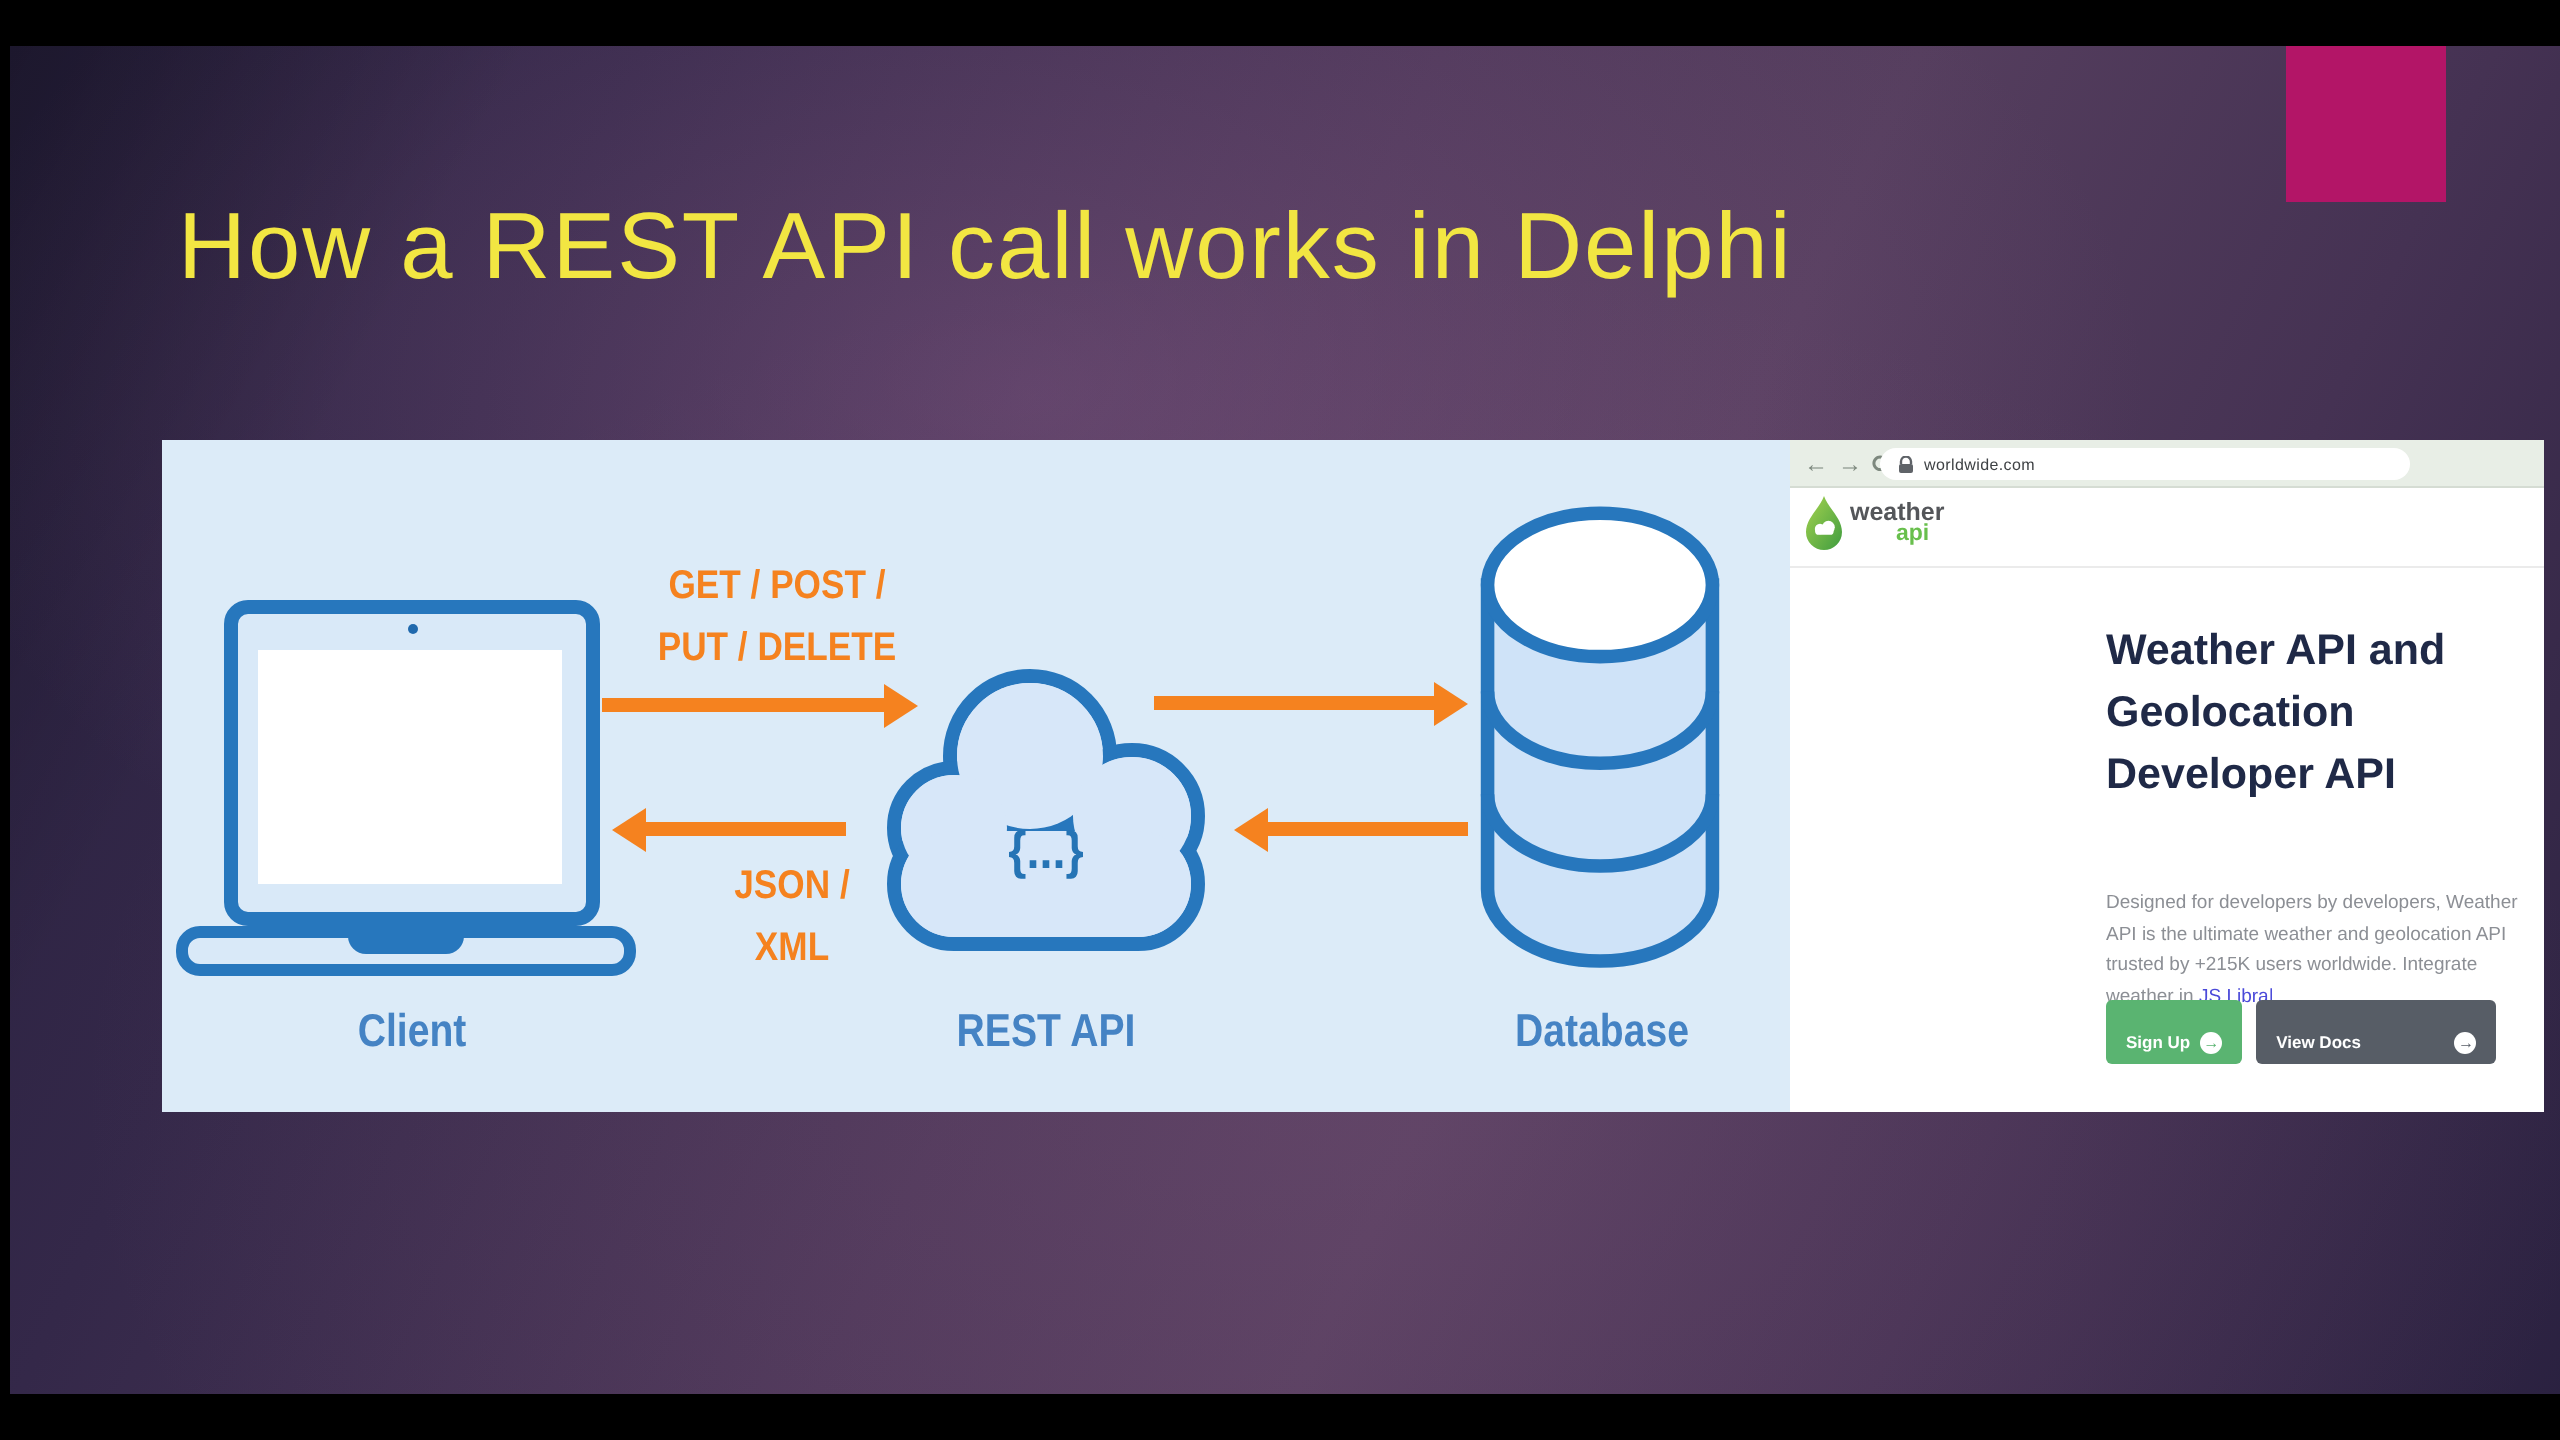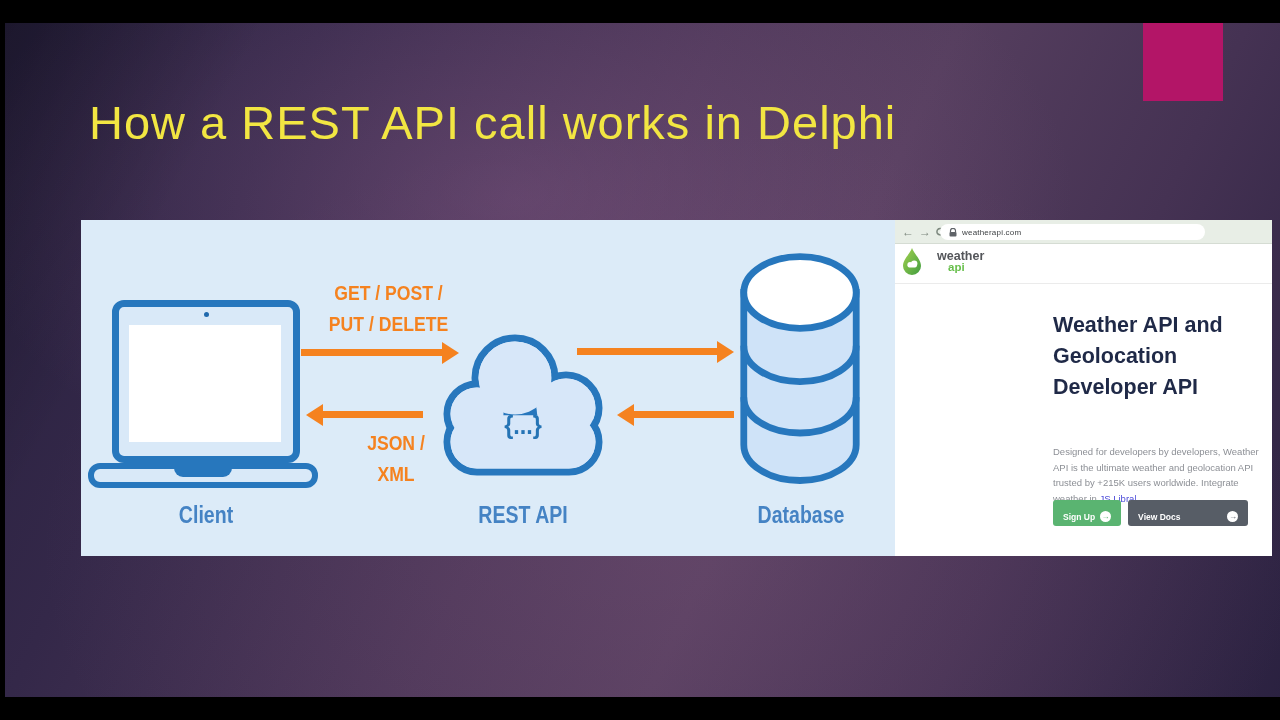--- a/index.html
+++ b/index.html
@@ -45,32 +45,32 @@
       color:#2574b5;font-size:26px;font-weight:700;transform:scaleX(.9);}
   .db-wrap{position:absolute;left:656px;top:30px;width:126px;height:240px;}
   
   .toolbar{position:absolute;left:0;top:0;width:100%;height:24px;background:#e8eee6;
       border-bottom:1px solid #d5dcd3;box-sizing:border-box;}
   .nav-ico{position:absolute;top:3px;font-size:12px;color:#7d887e;line-height:18px;cursor:default;}
   .addr-pill{position:absolute;left:45px;top:4px;width:265px;height:16px;background:#fff;
       border-radius:8px;display:flex;align-items:center;padding-left:9px;box-sizing:border-box;gap:5px;}
   .addr-url{font-size:8px;color:#3f4245;letter-spacing:.2px;}
   .logo-drop{position:absolute;left:7px;top:27px;}
-  .logo-w1{position:absolute;left:30px;top:29px;font-size:12.5px;font-weight:700;color:#54565a;margin-left:12px;}
+  .logo-w1{position:absolute;left:30px;top:29px;font-size:12.5px;font-weight:700;color:#54565a;}
   .logo-w2{position:absolute;left:53px;top:41px;font-size:11.5px;font-weight:700;color:#68bf4c;}
   .hdr-divider{position:absolute;left:0;top:63px;width:100%;height:1px;background:#ebebeb;}
   .headline{position:absolute;left:158px;top:90px;font-size:21.5px;font-weight:700;
       color:#1f2947;line-height:31px;}
   .para{position:absolute;left:158px;top:224px;width:222px;font-size:9.5px;line-height:15.5px;
       color:#8c8f95;}
   .para .lnk{color:#4b4ad9;font-weight:400;}
   .para .cursor{color:#4b4ad9;font-weight:400;}
   .btn-row{position:absolute;left:158px;top:280px;display:flex;gap:7px;}
   .btn{height:26px;border-radius:3px;border:none;color:#fff;font-size:8.5px;font-weight:700;
-      display:inline-flex;align-items:flex-end;gap:5px;padding:4px 10px;cursor:pointer;
+      display:inline-flex;align-items:flex-start;gap:5px;padding:16px 10px;cursor:pointer;
       font-family:"Liberation Sans",sans-serif;}
   .btn.signup{background:#5ab471;}
   .btn.docs{background:#575d66;gap:47px;}
   .btn-circ{width:11px;height:11px;border-radius:50%;background:#fff;display:inline-flex;
       align-items:center;justify-content:center;font-size:8px;font-weight:700;line-height:1;}
   .btn.signup .btn-circ{color:#5ab471;}
   .btn.docs .btn-circ{color:#575d66;}
 </style>
 </head>
 <body>
@@ -141,21 +141,21 @@
 
       <div class="toolbar">
         <span class="nav-ico" style="left:7px;">←</span>
         <span class="nav-ico" style="left:24px;">→</span>
         <span class="nav-ico" style="left:41px;font-weight:700;">⟳</span>
         <div class="addr-pill">
           <svg width="8" height="9" viewBox="0 0 8 9">
             <path d="M1.5 4V2.8a2.5 2.5 0 0 1 5 0V4" fill="none" stroke="#5f6368" stroke-width="1.2"></path>
             <rect x="0.5" y="4" width="7" height="4.5" rx="1" fill="#5f6368"></rect>
           </svg>
-          <span class="addr-url">weatherapi.com</span>
+          <span class="addr-url">worldwide.com</span>
         </div>
       </div>
 
       <div class="logo-drop">
         <svg width="20" height="28" viewBox="0 0 20 28">
           <defs>
             <linearGradient id="dropg" x1="0" y1="0" x2="1" y2="1">
               <stop offset="0" stop-color="#a6d34f"></stop>
                 <stop offset="1" stop-color="#3f9c3f"></stop>
             </linearGradient>

